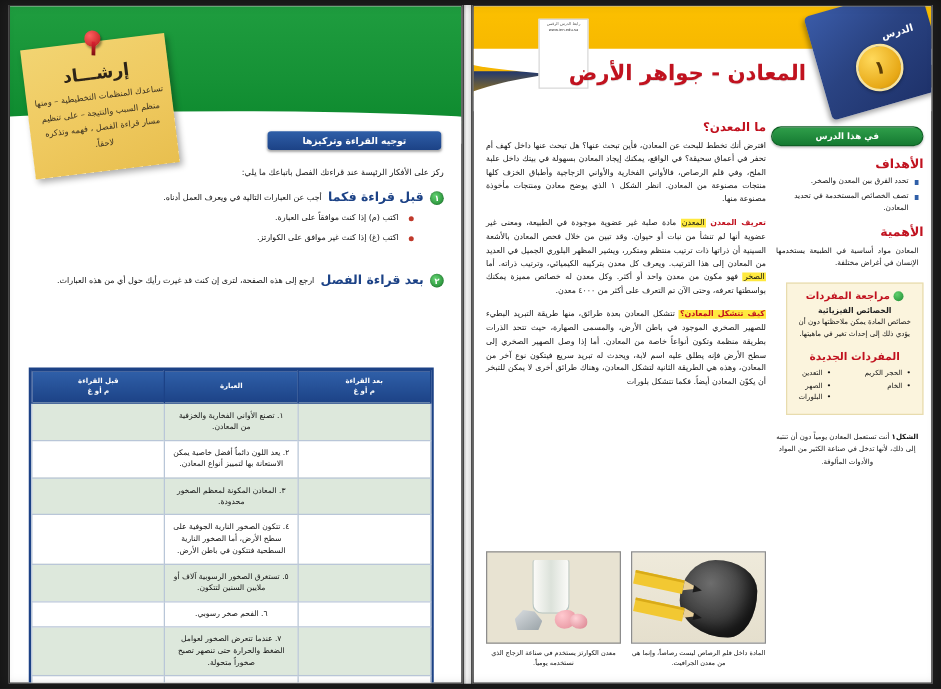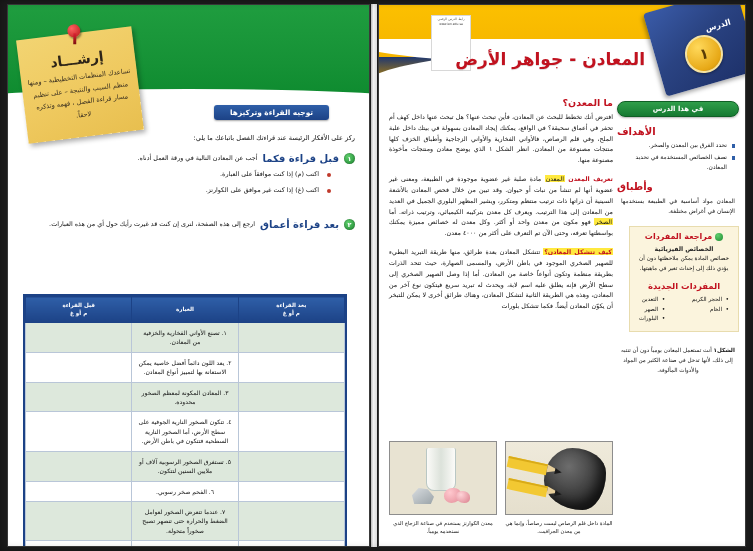--- a/index.html
+++ b/index.html
@@ -68,21 +68,21 @@
 
   .intro-line{
     position:absolute;right:14px;top:128px;width:238px;
     font-size:6.6px;color:#111;text-align:right;line-height:1.6;
   }
 
   .blue-pill{
     position:absolute;left:206px;top:100px;
     background:linear-gradient(180deg,#2f5fa8 0%,#1c4286 100%);
     color:#fff;font-size:7.4px;font-weight:bold;
-    padding:3px 16px;border-radius:3px;
+    padding:3px 28px;border-radius:3px;
     box-shadow:0 1px 2px rgba(0,0,0,.35);
     white-space:nowrap;
   }
 
   .q-block{ position:absolute;right:14px;width:336px; }
   .q-head{ display:flex;align-items:center;justify-content:flex-start;gap:5px; }
   .q-num{
     width:11px;height:11px;border-radius:50%;flex:0 0 auto;
     background:radial-gradient(circle at 35% 30%,#5fcf6d,#1f8b32);
     color:#fff;font-size:6.5px;font-weight:bold;
@@ -191,21 +191,21 @@
   .side{
     position:absolute;right:6px;top:96px;width:122px;
   }
   .side-pill{
     background:linear-gradient(180deg,#2f9e4a,#157a31);
     color:#fff;font-size:7px;font-weight:bold;text-align:center;
     padding:3px 6px;border-radius:9px;border:1px solid #0f5f25;
     box-shadow:0 1px 2px rgba(0,0,0,.3);
   }
   .side-h{
-    color:#c1121f;font-size:10px;font-weight:bold;text-align:left;margin:9px 0 4px;
+    color:#c1121f;font-size:10px;font-weight:bold;text-align:right;margin:9px 0 4px;
   }
   .side-ul{ list-style:none;margin:0;padding:0 4px; }
   .side-ul li{
     position:relative;font-size:5.9px;color:#111;line-height:1.6;
     padding-right:8px;margin-bottom:3px;text-align:right;
   }
   .side-ul li:before{
     content:"";position:absolute;right:0;top:3px;width:3.5px;height:3.5px;
     background:#2f5fa8;
   }
@@ -323,32 +323,32 @@
     </div>
 
     <div class="blue-pill">توجيه القراءة وتركيزها</div>
 
     <div class="intro-line">ركز على الأفكار الرئيسة عند قراءتك الفصل باتباعك ما يلي:</div>
 
     <div class="q-block" style="top:148px;">
       <div class="q-head">
         <span class="q-num">١</span>
         <span class="q-title">قبل قراءة فكما</span>
-        <span class="q-sub">أجب عن المعادن التالية في ورقة العمل أدناه.</span>
+        <span class="q-sub">أجب عن العبارات التالية في ويعرف العمل أدناه.</span>
       </div>
       <ul class="bullets">
         <li>اكتب (م) إذا كنت موافقاً على العبارة.</li>
         <li>اكتب (غ) إذا كنت غير موافق على الكوارتز.</li>
       </ul>
     </div>
 
     <div class="q-block" style="top:214px;">
       <div class="q-head">
         <span class="q-num">٢</span>
-        <span class="q-title">بعد قراءة أعماق</span>
+        <span class="q-title">بعد قراءة الفصل</span>
         <span class="q-sub">ارجع إلى هذه الصفحة، لترى إن كنت قد غيرت رأيك حول أي من هذه العبارات.</span>
       </div>
     </div>
 
     <div class="tbl-wrap">
       <table class="kwl">
         <colgroup>
             <col class="side">
             <col>
             <col class="side">
@@ -434,21 +434,21 @@
 
     <div class="side">
       <div class="side-pill">في هذا الدرس</div>
 
       <div class="side-h">الأهداف</div>
       <ul class="side-ul">
         <li>تحدد الفرق بين المعدن والصخر.</li>
         <li>تصف الخصائص المستخدمة في تحديد المعادن.</li>
       </ul>
 
-      <div class="side-h">وأطباق</div>
+      <div class="side-h">الأهمية</div>
       <div class="side-p">المعادن مواد أساسية في الطبيعة يستخدمها الإنسان في أغراض مختلفة.</div>
 
       <div class="vocab-box">
         <div class="vocab-head">
           <span class="vocab-icon"></span>
           <span>مراجعة المفردات</span>
         </div>
         <div class="vocab-sub">الخصائص الفيزيائية</div>
         <div class="vocab-p">خصائص المادة يمكن ملاحظتها دون أن يؤدي ذلك إلى إحداث تغير في ماهيتها.</div>
 

